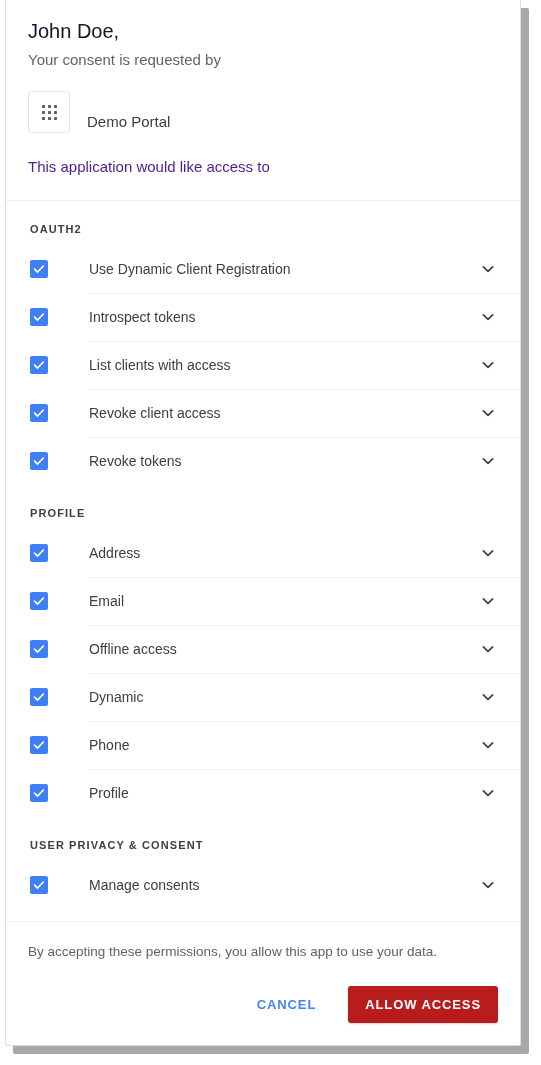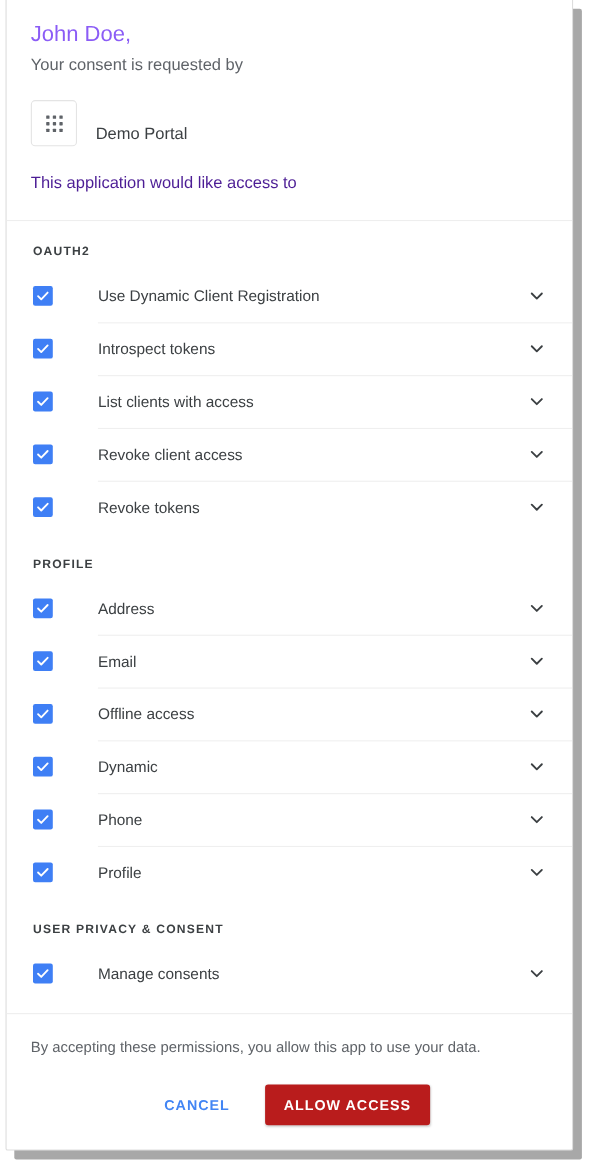--- a/index.html
+++ b/index.html
@@ -46,21 +46,21 @@
     flex-direction: column;
   }
 
   
   .header {
     padding: 18px 22px 22px 22px;
     flex: 0 0 auto;
   }
   .greeting-name {
     font-size: 20px;
-    color: #8b5cf6;
+    color: #0f172a;
     line-height: 28px;
     margin: 0 0 4px 0;
     font-weight: 400;
   }
   .greeting-sub {
     font-size: 15px;
     color: #5f6368;
     line-height: 22px;
     margin: 0;
     font-weight: 400;
@@ -177,21 +177,21 @@
     flex: 0 0 auto;
     padding: 20px 22px 22px 22px;
   }
   .footer-note {
     font-size: 13.5px;
     color: #5f6368;
     line-height: 20px;
   }
   .footer-actions {
     display: flex;
-    justify-content: center;
+    justify-content: flex-end;
     align-items: center;
     margin-top: 24px;
   }
   .btn-cancel {
     font-size: 13px;
     font-weight: bold;
     letter-spacing: 0.9px;
     color: #4285f4;
     background: transparent;
     border: 0;

